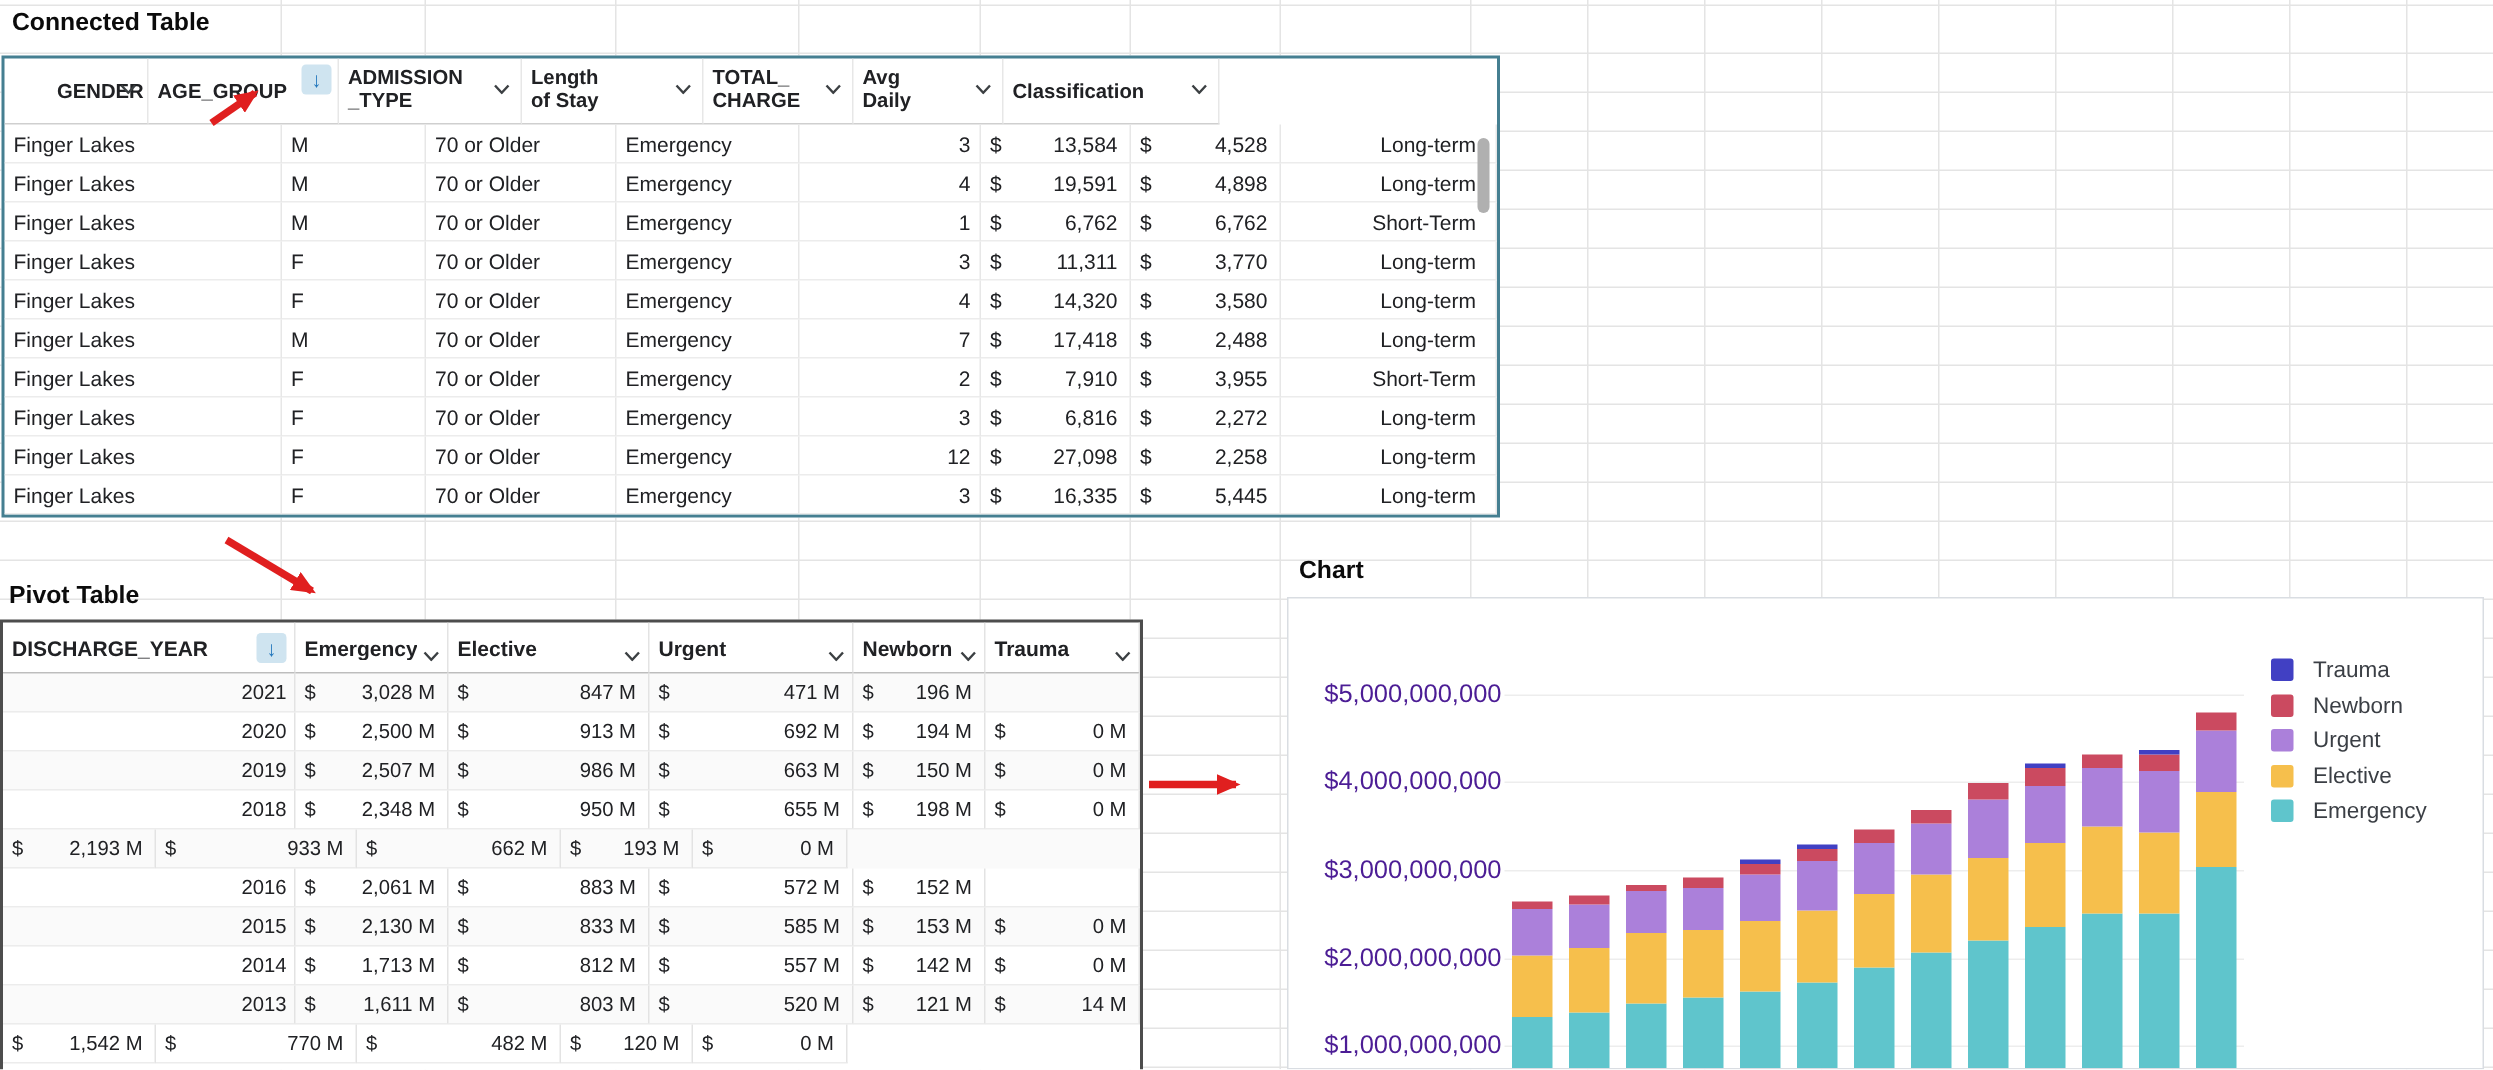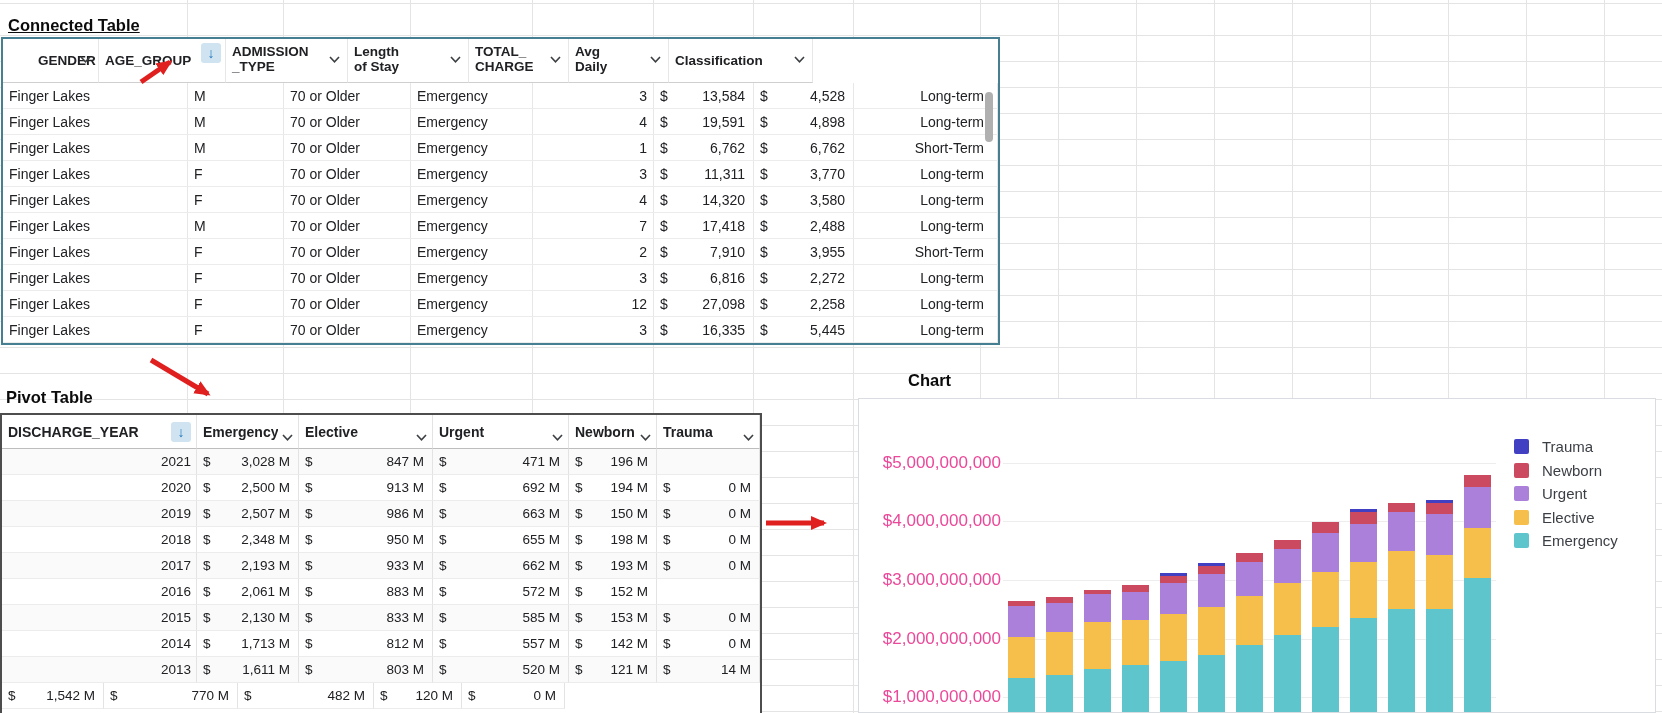--- a/index.html
+++ b/index.html
@@ -37,21 +37,21 @@
   .pt-drow.alt{background:#fafafa;}
   .pt-cell{box-sizing:border-box;border-right:1px solid #e3e3e3;border-bottom:1px solid #ececec;
            font-size:13.5px;display:flex;align-items:center;overflow:hidden;white-space:nowrap;position:relative;}
   .pt-h{font-weight:bold;font-size:14px;border-bottom:1px solid #bdbdbd;}
   .pt-h .hlabel{padding-left:6px;max-width:calc(100% - 22px);overflow:hidden;}
   .pt-chev{position:absolute;top:13px;right:5px;}
   .pt-sort{position:absolute;top:7px;right:5px;}
   
   .card-chart{position:absolute;left:858px;top:398px;width:798px;height:315px;background:#fff;
               border:1px solid #d9dde2;box-sizing:border-box;z-index:2;overflow:hidden;}
-  .ytick{position:absolute;left:2px;width:140px;text-align:right;font-size:17px;color:#ec4899;
+  .ytick{position:absolute;left:2px;width:140px;text-align:right;font-size:17px;color:#4c1d95;
          height:20px;line-height:20px;z-index:1;}
   .chart-gline{position:absolute;height:1px;background:#ededed;z-index:0;}
   .bar-seg{position:absolute;z-index:1;}
   .legend{position:absolute;left:655px;top:40px;display:flex;flex-direction:column;gap:8.5px;z-index:2;}
   .legend-item{display:flex;align-items:center;gap:13px;height:15px;}
   .legend-swatch{width:15px;height:15px;border-radius:2px;flex:0 0 auto;}
   .legend-label{font-size:15px;color:#3b3f45;line-height:15px;}
   #arrows{position:absolute;left:0;top:0;z-index:4;pointer-events:none;}
 </style>
 </head>
@@ -99,21 +99,21 @@
       <div class="gline" style="left: 0px; top: 529px; width: 1662px; height: 1px;"></div>
       <div class="gline" style="left: 0px; top: 555px; width: 1662px; height: 1px;"></div>
       <div class="gline" style="left: 0px; top: 581px; width: 1662px; height: 1px;"></div>
       <div class="gline" style="left: 0px; top: 607px; width: 1662px; height: 1px;"></div>
       <div class="gline" style="left: 0px; top: 633px; width: 1662px; height: 1px;"></div>
       <div class="gline" style="left: 0px; top: 659px; width: 1662px; height: 1px;"></div>
       <div class="gline" style="left: 0px; top: 685px; width: 1662px; height: 1px;"></div>
       <div class="gline" style="left: 0px; top: 711px; width: 1662px; height: 1px;"></div>
     </div>
 
-  <div class="sheet-title" style="left:8px;top:16px;text-decoration:underline;">Connected Table</div>
+  <div class="sheet-title" style="left:8px;top:6px;">Connected Table</div>
 
   <div id="ctable" class="card-ct">
     <div class="vscroll"></div>
   <div class="ct-row ct-hrow">
         <div class="ct-cell ct-h center1" style="width: 96px; padding-left: 29px;">
           <span class="hlabel">GENDER</span>
           <span class="chev"><svg width="11" height="7" viewBox="0 0 11 7">
               <polyline points="1,1 5.5,5.8 10,1" fill="none" stroke="#3c4043" stroke-width="1.6"></polyline>
             </svg></span>
         </div>
@@ -436,21 +436,20 @@
         <div class="pt-cell money" style="width: 88px;">
           <span>$</span>
           <span>198 M</span>
         </div>
         <div class="pt-cell money" style="width: 103px;">
           <span>$</span>
           <span>0 M</span>
         </div>
       </div>
       <div class="pt-row pt-drow alt">
-        <div class="pt-cell al-right" style="width: 195px; padding-right: 5px;">2017</div>
         <div class="pt-cell money" style="width: 102px;">
           <span>$</span>
           <span>2,193 M</span>
         </div>
         <div class="pt-cell money" style="width: 134px;">
           <span>$</span>
           <span>933 M</span>
         </div>
         <div class="pt-cell money" style="width: 136px;">
           <span>$</span>
@@ -571,21 +570,21 @@
           <span>$</span>
           <span>120 M</span>
         </div>
         <div class="pt-cell money" style="width: 103px;">
           <span>$</span>
           <span>0 M</span>
         </div>
       </div>
     </div>
 
-  <div class="sheet-title" style="left:908px;top:371px;">Chart</div>
+  <div class="sheet-title" style="left:866px;top:371px;">Chart</div>
 
   <div id="chart" class="card-chart">
     <div id="plot">
         <div class="chart-gline" style="left: 144px; top: 64px; width: 493px;"></div>
         <div class="ytick" style="top: 54px;">$5,000,000,000</div>
         <div class="chart-gline" style="left: 144px; top: 122px; width: 493px;"></div>
         <div class="ytick" style="top: 112px;">$4,000,000,000</div>
         <div class="chart-gline" style="left: 144px; top: 181px; width: 493px;"></div>
         <div class="ytick" style="top: 171px;">$3,000,000,000</div>
         <div class="chart-gline" style="left: 144px; top: 240px; width: 493px;"></div>

